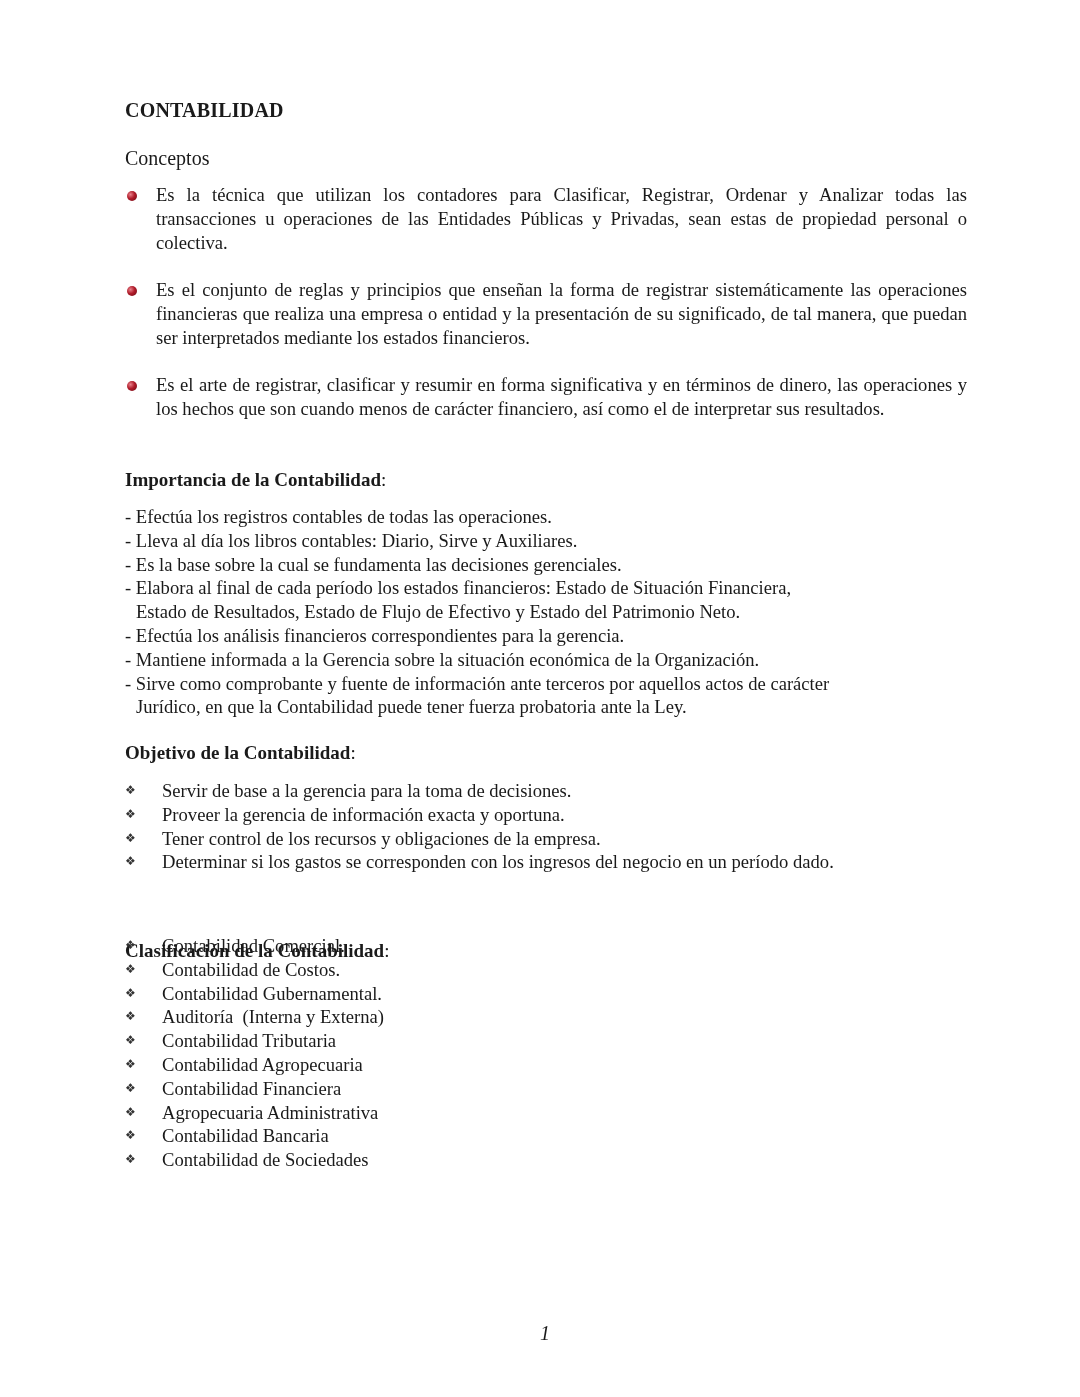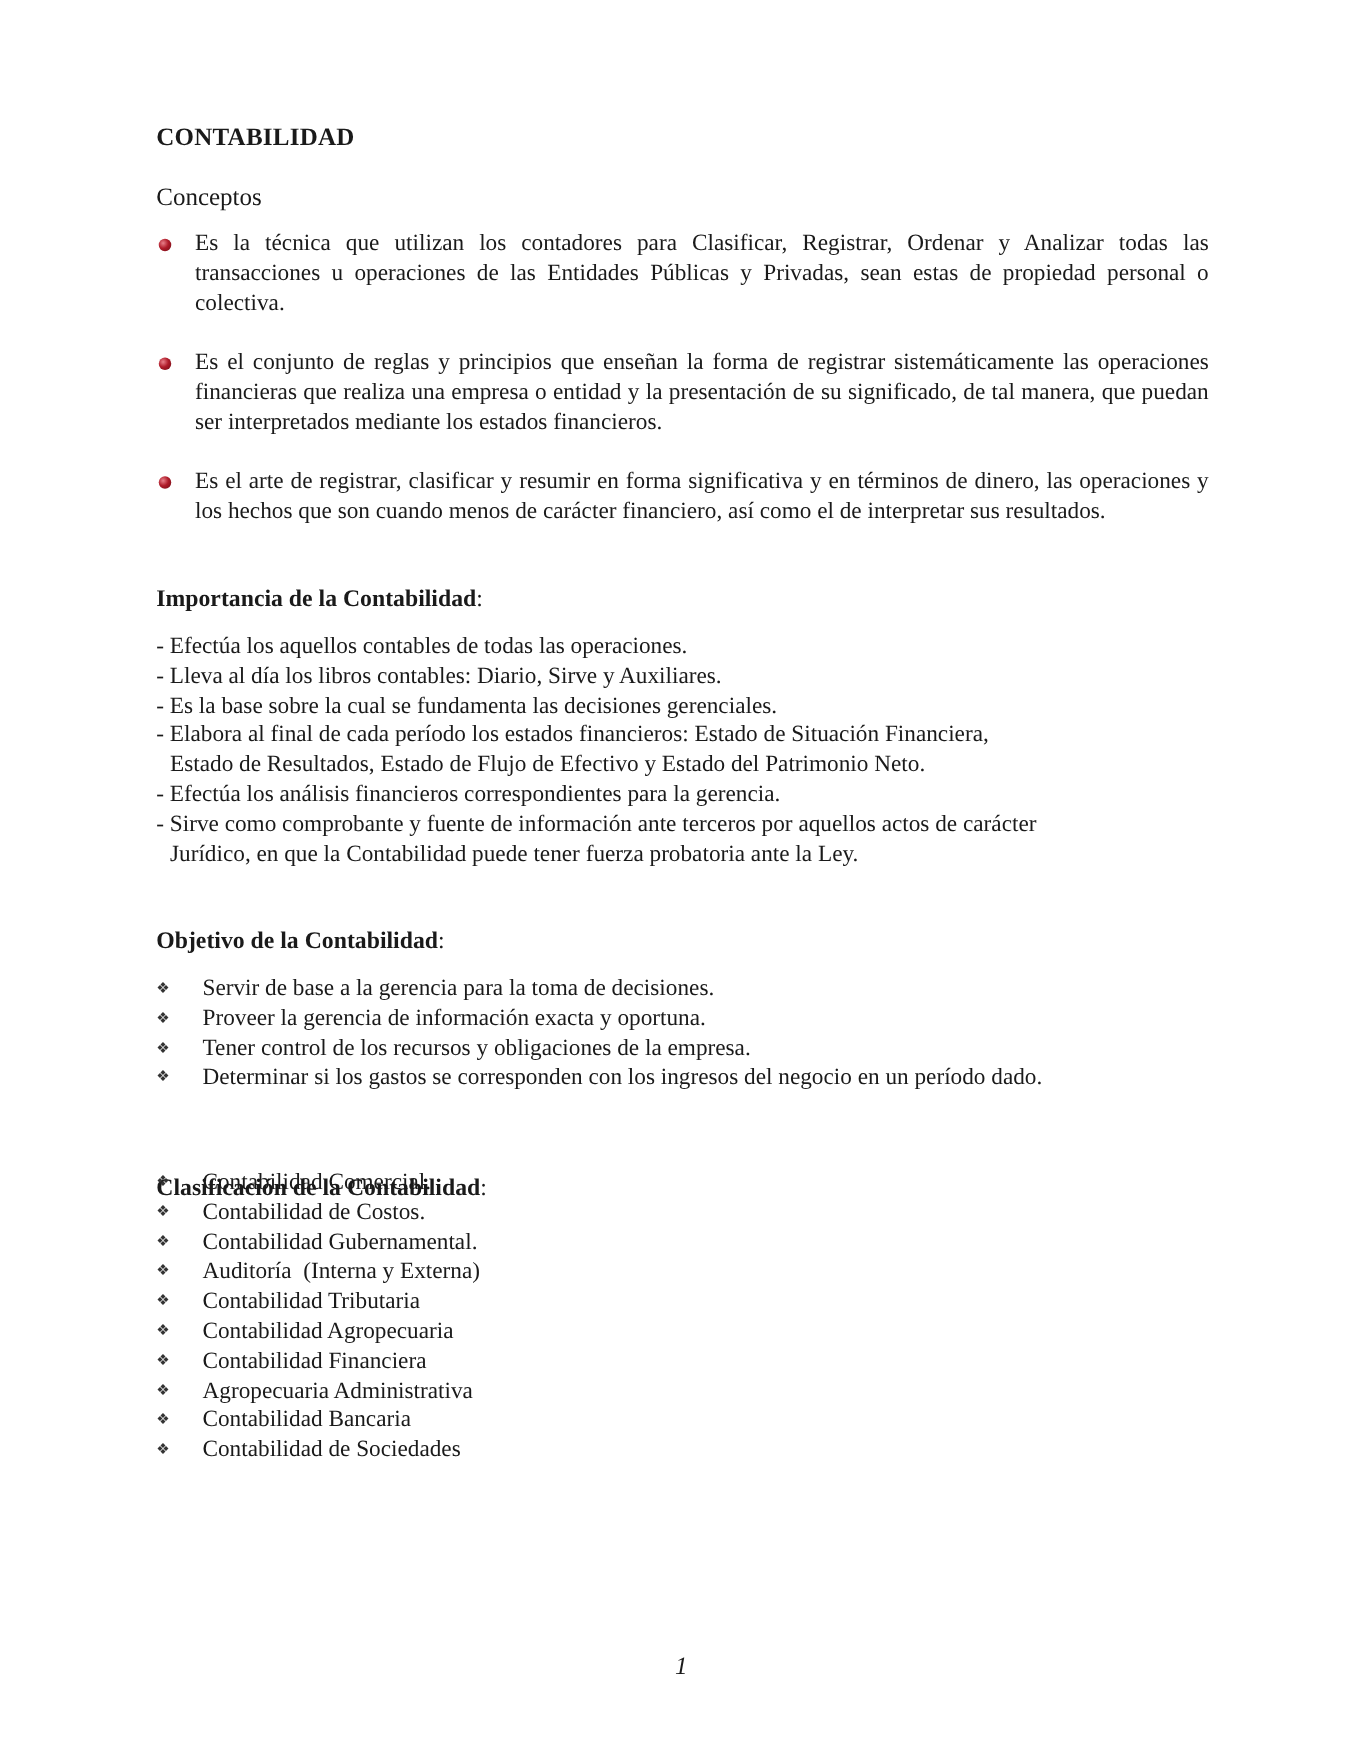--- a/index.html
+++ b/index.html
@@ -42,26 +42,27 @@
     <div class="concept">
       <span class="ball"></span>
       <span>Es el arte de registrar, clasificar y resumir en forma significativa y en términos de dinero, las operaciones y los hechos que son cuando menos de carácter financiero, así como el de interpretar sus resultados.</span>
     </div>
   </div>
 
   <div class="section-head" style="top:469px;">
     <span>Importancia de la Contabilidad</span><span class="colon">:</span>
   </div>
   <div class="dash-list">
-    <div class="item">- Efectúa los aquellos contables de todas las operaciones.</div>
+    <div class="item">- Efectúa los registros contables de todas las operaciones.</div>
     <div class="item">- Lleva al día los libros contables: Diario, Sirve y Auxiliares.</div>
     <div class="item">- Es la base sobre la cual se fundamenta las decisiones gerenciales.</div>
     <div class="item">- Elabora al final de cada período los estados financieros: Estado de Situación Financiera,</div>
     <div class="item cont">Estado de Resultados, Estado de Flujo de Efectivo y Estado del Patrimonio Neto.</div>
     <div class="item">- Efectúa los análisis financieros correspondientes para la gerencia.</div>
+    <div class="item">- Mantiene informada a la Gerencia sobre la situación económica de la Organización.</div>
     <div class="item">- Sirve como comprobante y fuente de información ante terceros por aquellos actos de carácter</div>
     <div class="item cont">Jurídico, en que la Contabilidad puede tener fuerza probatoria ante la Ley.</div>
   </div>
 
   <div class="section-head" style="top:742px;">
     <span>Objetivo de la Contabilidad</span><span class="colon">:</span>
   </div>
   <div class="diamond-list" style="top:779px;">
     <div class="row"><span class="dia">❖</span><span>Servir de base a la gerencia para la toma de decisiones.</span></div>
     <div class="row"><span class="dia">❖</span><span>Proveer la gerencia de información exacta y oportuna.</span></div>

